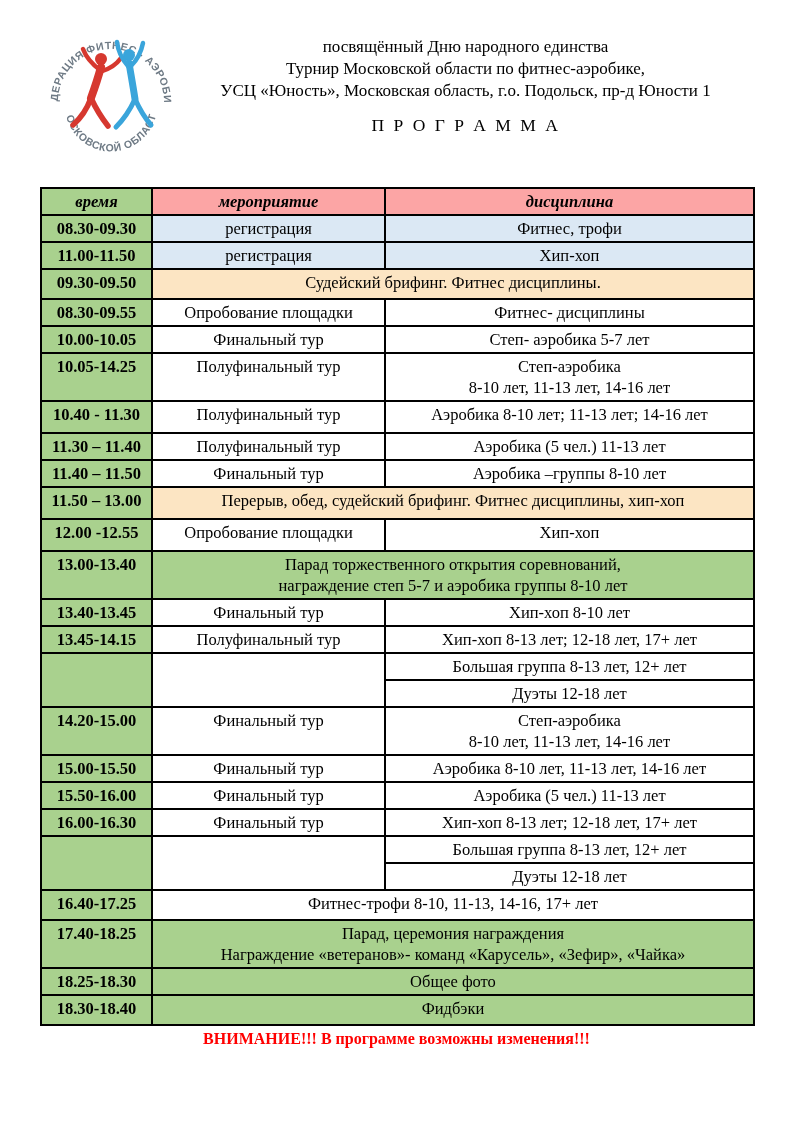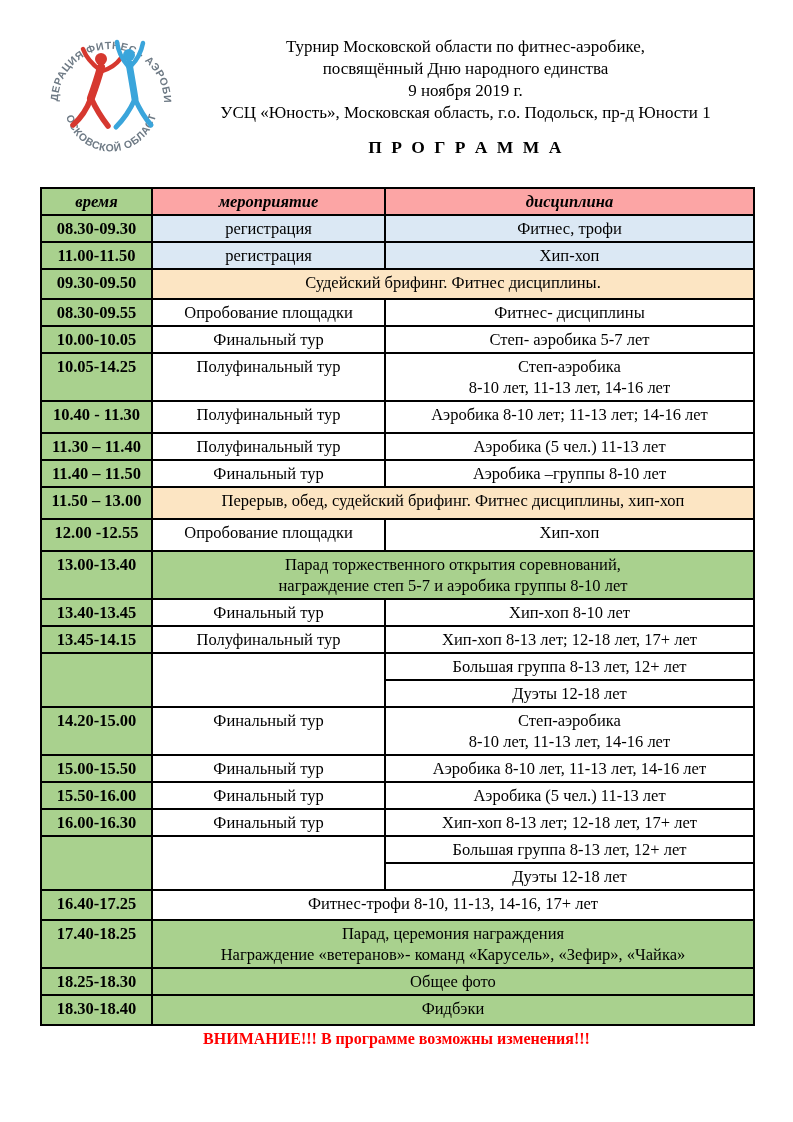--- a/index.html
+++ b/index.html
@@ -13,21 +13,21 @@
   .page { width: 793px; height: 1122px; padding: 26px 40px 0 40px; }
 
   
   .hdr { display: flex; align-items: flex-start; }
   .logo-wrap { width: 138px; flex: 0 0 138px; padding-left: 5px; }
   .title-block { flex: 1; text-align: center; padding-top: 10px; }
   .title-line { font-size: 17px; line-height: 22px; }
   .program-heading {
     margin-top: 13px;
     font-size: 17.5px;
-    font-weight: bold;
+    font-weight: normal;
     letter-spacing: 1.5px;
     word-spacing: 2px;
   }
 
   
   table.prog {
     margin-top: 23px;
     width: 713px;
     border-collapse: collapse;
     table-layout: fixed;
@@ -98,23 +98,22 @@
           <circle cx="84" cy="29" r="6" fill="#3aa5db" stroke="none"></circle>
           <path d="M 84,37 C 86,49 88,60 90,73" stroke-width="7"></path>
           <path d="M 83,40 C 77,33 73,25 72,16" stroke-width="4.5"></path>
           <path d="M 86,40 C 92,34 96,27 98,17" stroke-width="4.5"></path>
           <path d="M 90,73 C 85,84 79,93 71,101" stroke-width="5"></path>
           <path d="M 90,73 C 95,84 99,91 106,99" stroke-width="5"></path>
         </g>
       </svg>
     </div>
     <div class="title-block">
+      <div class="title-line">посвящённый Дню народного единства</div>
       <div class="title-line">Турнир Московской области по фитнес-аэробике,</div>
-      <div class="title-line">посвящённый Дню народного единства</div>
-      <div class="title-line">9 ноября 2019 г.</div>
       <div class="title-line">УСЦ «Юность», Московская область, г.о. Подольск, пр-д Юности 1</div>
       <div class="program-heading">П Р О Г Р А М М А</div>
     </div>
   </div>
 
   <table class="prog">
     <colgroup>
         <col class="c1">
         <col class="c2">
         <col class="c3">

